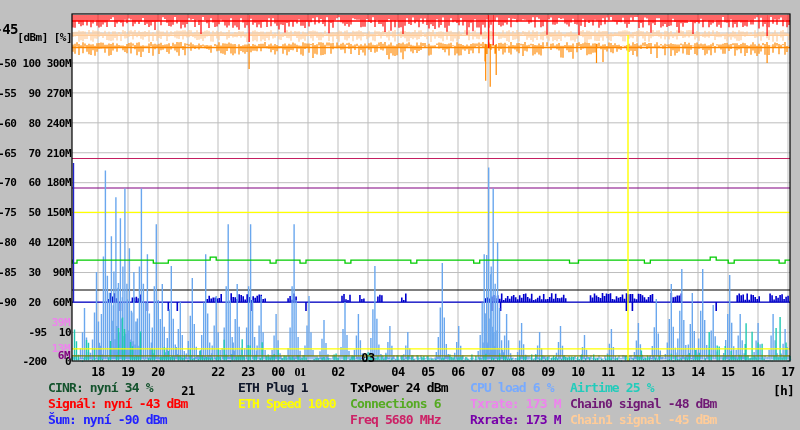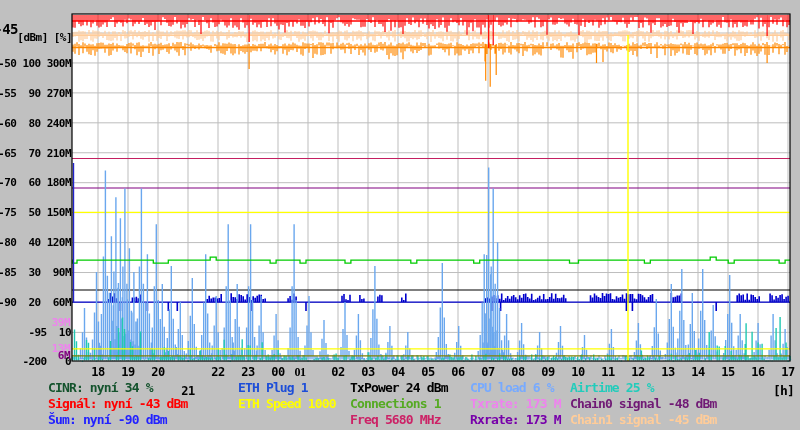--- a/index.html
+++ b/index.html
@@ -64,44 +64,44 @@
   <div id="xlabels">
       <div class="t xlab" style="left: 98px; top: 365px;">18</div>
       <div class="t xlab" style="left: 128px; top: 365px;">19</div>
       <div class="t xlab" style="left: 158px; top: 365px;">20</div>
       <div class="t xlab" style="left: 188px; top: 384px;">21</div>
       <div class="t xlab" style="left: 218px; top: 365px;">22</div>
       <div class="t xlab" style="left: 248px; top: 365px;">23</div>
       <div class="t xlab" style="left: 278px; top: 365px;">00</div>
       <div class="t xlab" style="left: 300px; top: 365px; font-family: Liberation Serif, serif;">01</div>
       <div class="t xlab" style="left: 338px; top: 365px;">02</div>
-      <div class="t xlab" style="left: 368px; top: 365px;">03</div>
+      <div class="t xlab" style="left: 368px; top: 351px;">03</div>
       <div class="t xlab" style="left: 398px; top: 365px;">04</div>
       <div class="t xlab" style="left: 428px; top: 365px;">05</div>
       <div class="t xlab" style="left: 458px; top: 365px;">06</div>
       <div class="t xlab" style="left: 488px; top: 365px;">07</div>
       <div class="t xlab" style="left: 518px; top: 365px;">08</div>
       <div class="t xlab" style="left: 548px; top: 365px;">09</div>
       <div class="t xlab" style="left: 578px; top: 365px;">10</div>
       <div class="t xlab" style="left: 608px; top: 365px;">11</div>
       <div class="t xlab" style="left: 638px; top: 365px;">12</div>
       <div class="t xlab" style="left: 668px; top: 365px;">13</div>
       <div class="t xlab" style="left: 698px; top: 365px;">14</div>
       <div class="t xlab" style="left: 728px; top: 365px;">15</div>
       <div class="t xlab" style="left: 758px; top: 365px;">16</div>
       <div class="t xlab" style="left: 788px; top: 365px;">17</div>
     </div>
   <div id="legend">
       <div class="t leg" style="left: 48px; top: 380px; color: #14532d;">CINR: nyní 34 %</div>
       <div class="t leg" style="left: 48px; top: 396px; color: rgb(255, 0, 0);">Signál: nyní -43 dBm</div>
       <div class="t leg" style="left: 48px; top: 412px; color: rgb(34, 34, 255);">Šum: nyní -90 dBm</div>
-      <div class="t leg" style="left: 238px; top: 380px; color: #1d4ed8;">ETH Plug 1</div>
+      <div class="t leg" style="left: 238px; top: 380px; color: #0f172a;">ETH Plug 1</div>
       <div class="t leg" style="left: 238px; top: 396px; color: rgb(255, 255, 0);">ETH Speed 1000</div>
       <div class="t leg" style="left: 350px; top: 380px; color: rgb(0, 0, 0);">TxPower 24 dBm</div>
-      <div class="t leg" style="left: 350px; top: 396px; color: rgb(85, 170, 34);">Connections 1</div>
+      <div class="t leg" style="left: 350px; top: 396px; color: rgb(85, 170, 34);">Connections 6</div>
       <div class="t leg" style="left: 350px; top: 412px; color: rgb(204, 34, 102);">Freq 5680 MHz</div>
       <div class="t leg" style="left: 470px; top: 380px; color: rgb(119, 170, 255);">CPU load 6 %</div>
       <div class="t leg" style="left: 470px; top: 396px; color: rgb(238, 130, 238);">Txrate: 173 M</div>
       <div class="t leg" style="left: 470px; top: 412px; color: rgb(119, 0, 170);">Rxrate: 173 M</div>
       <div class="t leg" style="left: 570px; top: 380px; color: rgb(34, 204, 187);">Airtime 25 %</div>
       <div class="t leg" style="left: 570px; top: 396px; color: #701a75;">Chain0 signal -48 dBm</div>
       <div class="t leg" style="left: 570px; top: 412px; color: rgb(255, 204, 153);">Chain1 signal -45 dBm</div>
       <div class="t leg" style="left: 773px; top: 383px; color: rgb(0, 0, 0);">[h]</div>
     </div>
 </div>

